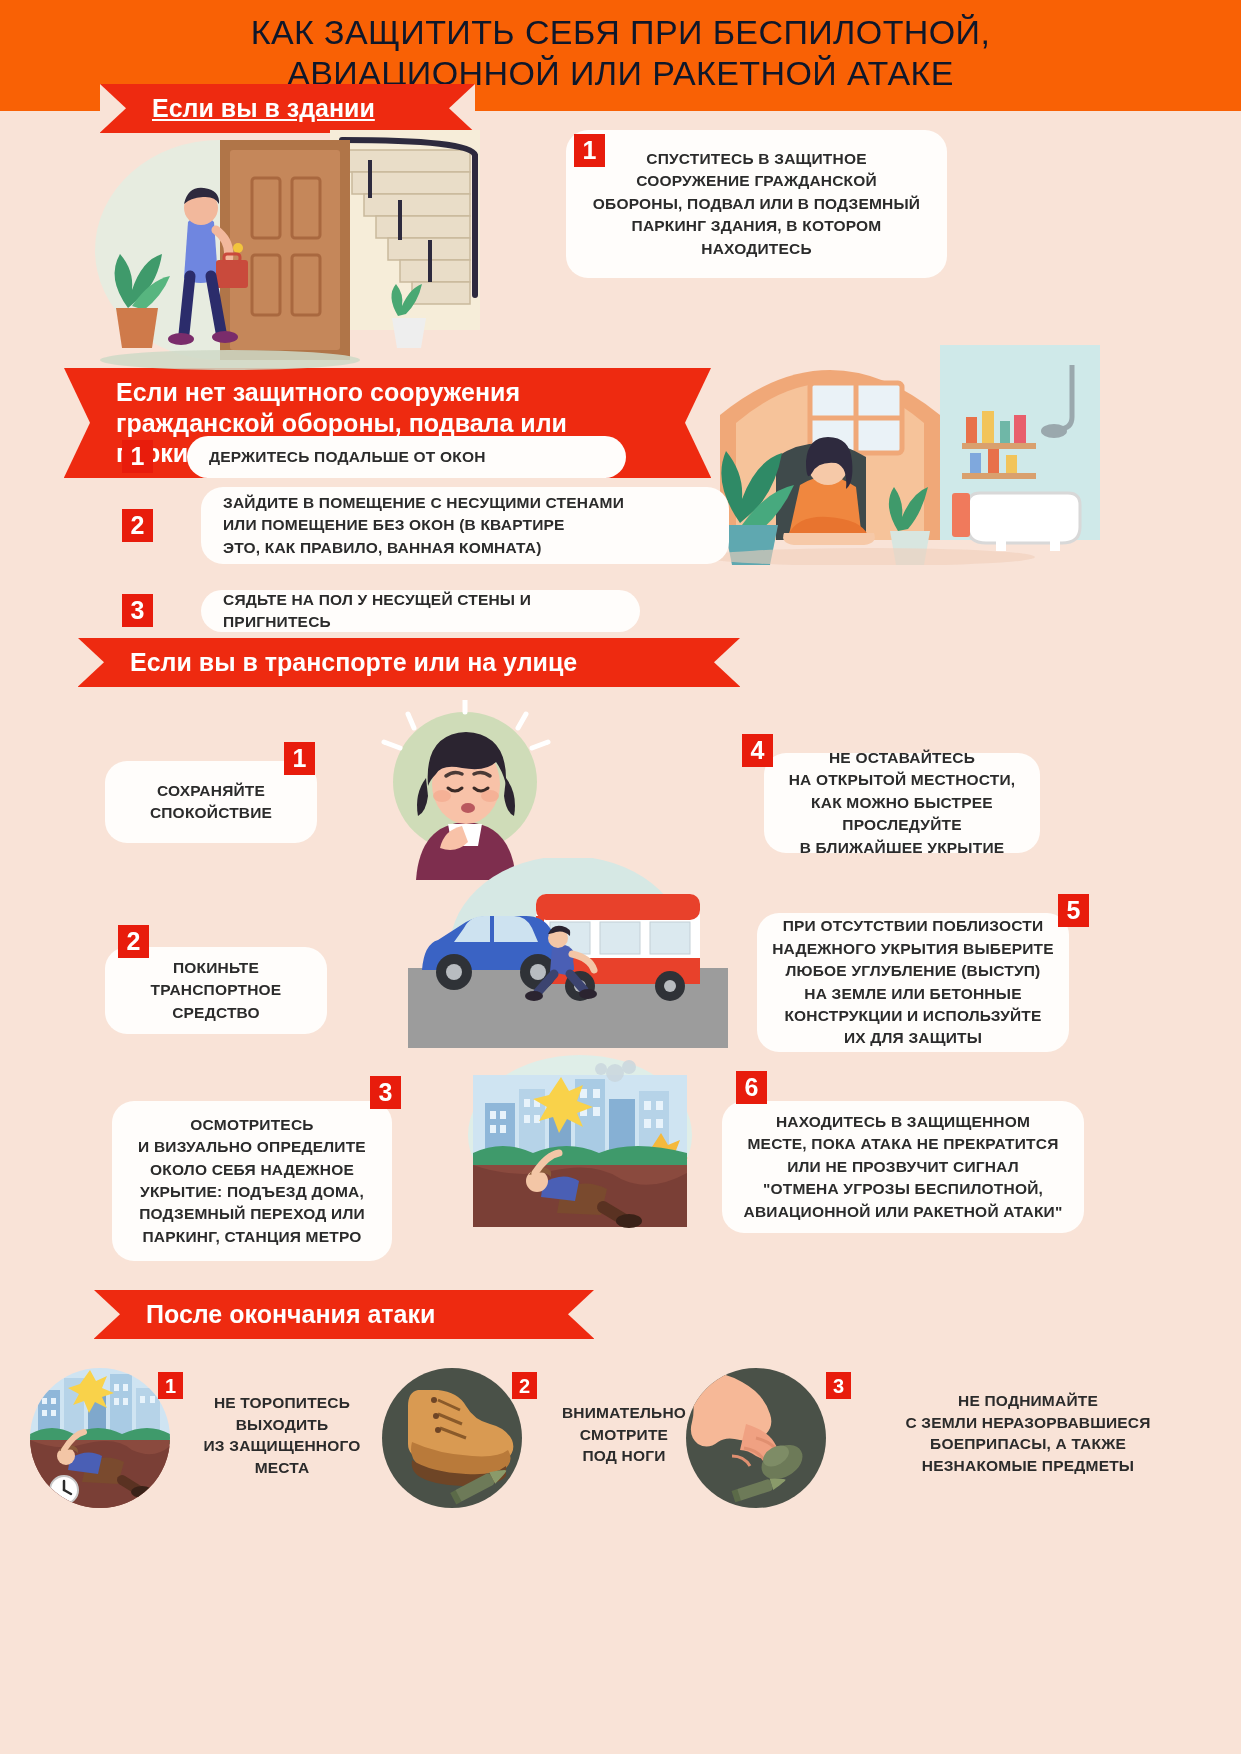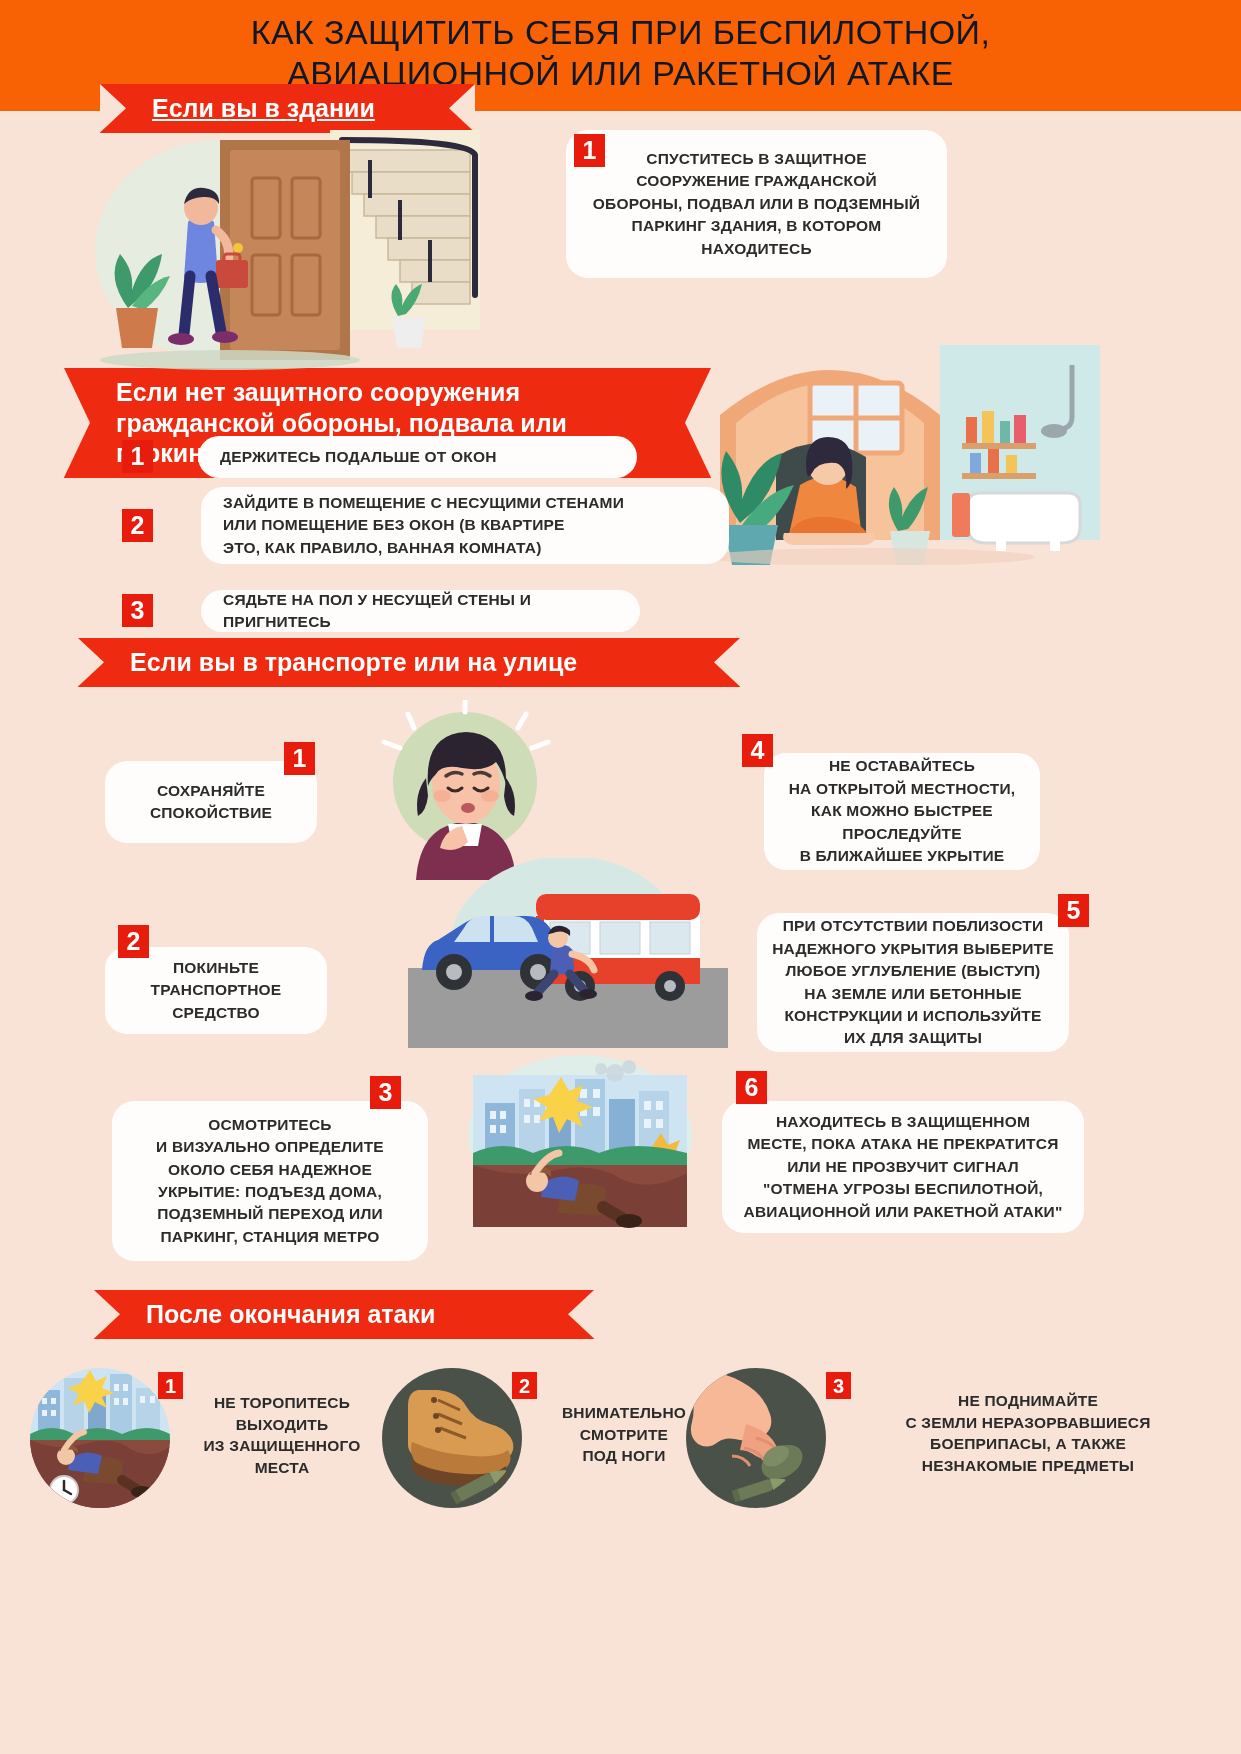--- a/index.html
+++ b/index.html
@@ -106,29 +106,29 @@
     align-items: center;
     z-index: 3;
   }
   .card.center { justify-content: center; text-align: center; }
   .card.left   { justify-content: flex-start; text-align: left; }
 
   
   #card-b1 { left: 566px; top: 130px; width: 381px; padding: 18px 22px; text-align: center; justify-content: center; }
 
   
-  #card-n1 { left: 198px; top: 436px; width: 439px; height: 42px;  padding: 0 22px; }
+  #card-n1 { left: 187px; top: 436px; width: 439px; height: 42px;  padding: 0 22px; }
   #card-n2 { left: 201px; top: 487px; width: 528px; height: 77px;  padding: 0 22px; }
   #card-n3 { left: 201px; top: 590px; width: 439px; height: 42px;  padding: 16px 22px; }
 
   
   #card-t1 { left: 105px; top: 761px;  width: 212px; height: 82px;  }
   #card-t2 { left: 105px; top: 947px;  width: 222px; height: 87px; }
-  #card-t3 { left: 112px; top: 1101px; width: 316px; height: 160px; }
-  #card-t4 { left: 764px; top: 753px;  width: 276px; height: 117px; text-align: center; }
+  #card-t3 { left: 112px; top: 1101px; width: 280px; height: 160px; }
+  #card-t4 { left: 764px; top: 753px;  width: 276px; height: 100px; text-align: center; }
   #card-t5 { left: 757px; top: 913px;  width: 312px; height: 139px; }
   #card-t6 { left: 722px; top: 1101px; width: 362px; height: 132px; }
 
   
   .illu { position: absolute; z-index: 1; }
 
   
   .after-row { position: absolute; left: 0; top: 1368px; width: 1241px; height: 200px; }
   .after-item { position: absolute; top: 0; }
   .after-circle {

